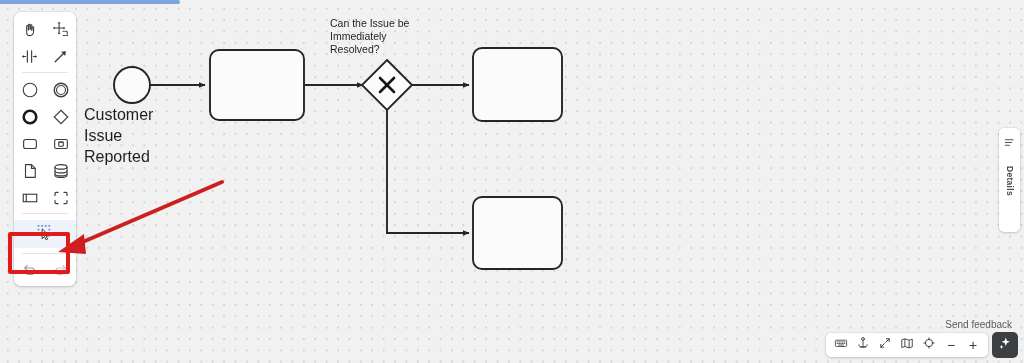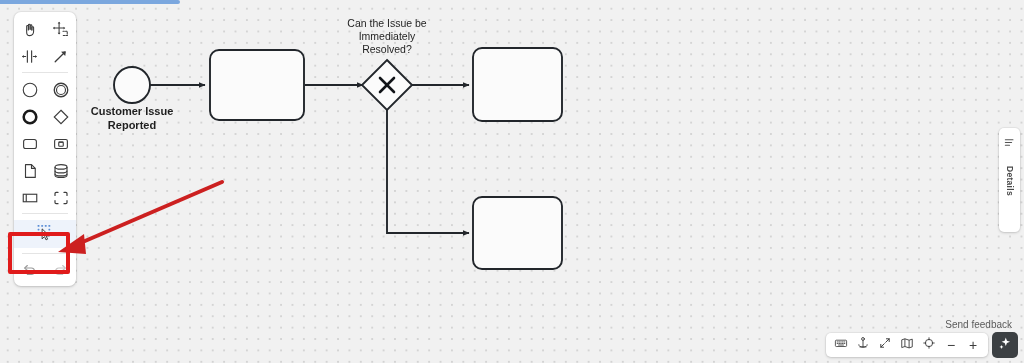--- a/index.html
+++ b/index.html
@@ -91,30 +91,29 @@
     position: absolute;
     left: 50px; top: 172px;
     width: 190px; height: 95px;
     z-index: 29;
     pointer-events: none;
   }
   
   .diagram { position: absolute; left:0; top:0; width:1024px; height:363px; z-index: 10; }
   .node-label {
     position: absolute;
-    text-align: center;
     color: #1f1f1f;
     font-size: 11px;
     line-height: 14.5px;
     font-family: "Liberation Sans", sans-serif;
     pointer-events: none;
     white-space: pre-line;
   }
   .gw-label { font-size: 10.5px; line-height: 13px; color: #1f1f1f; }
-  .start-caption { font-size: 11px; line-height: 14px; font-weight: bold; }
+  .start-caption { font-size: 16px; line-height: 21px; }
   
   .details-tab {
     position: absolute;
     right: 4px; top: 128px;
     width: 21px; height: 104px;
     background: #ffffff;
     border-radius: 5px;
     box-shadow: 0 1px 3px rgba(0,0,0,.16), 0 0 0 1px rgba(0,0,0,.04);
     z-index: 20;
     display: flex;

